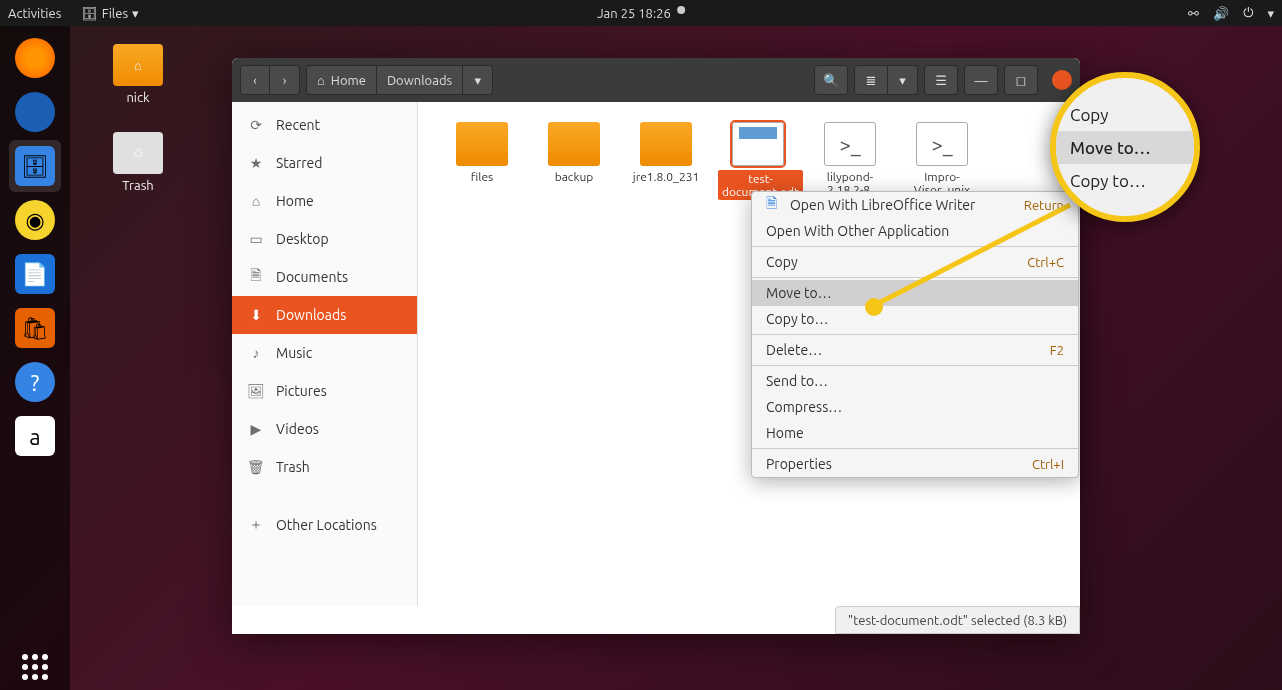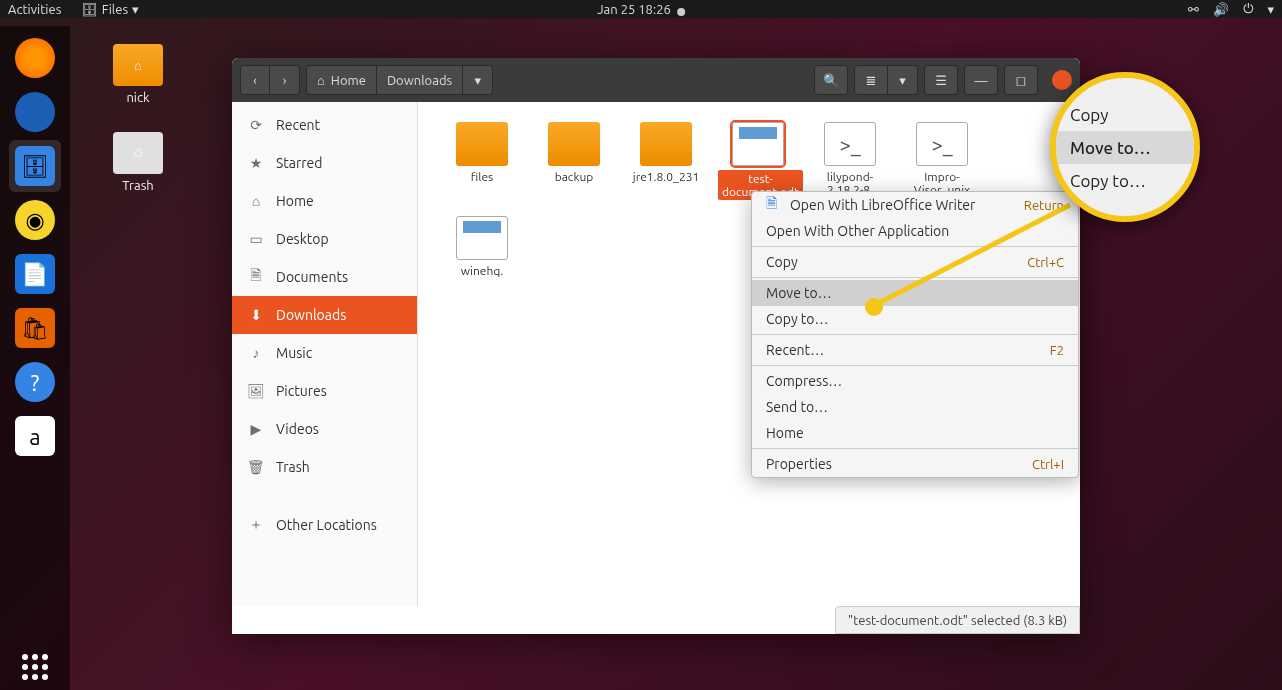--- a/index.html
+++ b/index.html
@@ -1,21 +1,21 @@
 <!DOCTYPE html>
 <html><head>
 <meta charset="utf-8">
 <style>
 * { margin: 0; padding: 0; box-sizing: border-box; font-family: Ubuntu, "Segoe UI", sans-serif; }
 body { width: 1282px; height: 690px; background: linear-gradient(135deg, #2c1a1a 0%, #4a1028 50%, #2c0d1a 100%); overflow: hidden; position: relative; }
 
 
-.topbar { height: 18px; background: #1a1a1a; color: #ddd; display: flex; align-items: center; font-size: 13px; padding: 0 8px; }
+.topbar { height: 26px; background: #1a1a1a; color: #ddd; display: flex; align-items: center; font-size: 13px; padding: 0 8px; }
 .topbar .tb-left { display: flex; gap: 20px; align-items: center; }
-.topbar .tb-center { position: absolute; left: 50%; transform: translateX(-50%); display: flex; align-items: flex-end; gap: 6px; }
+.topbar .tb-center { position: absolute; left: 50%; transform: translateX(-50%); display: flex; align-items: flex-start; gap: 6px; }
 .topbar .tb-right { margin-left: auto; display: flex; gap: 14px; align-items: center; }
 .tb-files { display: flex; align-items: center; gap: 4px; }
 .rec-dot { width: 8px; height: 8px; background: #ccc; border-radius: 50%; }
 
 
 .dock { position: absolute; left: 0; top: 26px; width: 70px; height: calc(100% - 26px); background: rgba(0,0,0,0.55); display: flex; flex-direction: column; align-items: center; padding-top: 6px; gap: 2px; }
 .dock-item { width: 52px; height: 52px; display: flex; align-items: center; justify-content: center; border-radius: 6px; position: relative; }
 .dock-item.active { background: rgba(255,255,255,0.12); }
 .dock-icon { width: 40px; height: 40px; border-radius: 6px; display: flex; align-items: center; justify-content: center; font-size: 22px; }
 .firefox { background: radial-gradient(circle, #ff9500 30%, #ff5e00 100%); border-radius: 50%; }
@@ -252,24 +252,20 @@
           </div>
           <div class="file-item selected"><div class="fi-img fi-doc"></div><div class="fi-label">test-document.odt</div></div>
           <div class="file-item">
             <div class="fi-img fi-script">&gt;_</div>
             <div class="fi-label">lilypond-2.18.2-8.</div>
           </div>
           <div class="file-item">
             <div class="fi-img fi-script">&gt;_</div>
             <div class="fi-label">Impro-Visor_unix</div>
           </div>
-          <div class="file-item">
-            <div class="fi-img fi-doc"></div>
-            <div class="fi-label">winehq.</div>
-          </div>
         </div>
     </div>
   </div>
 
   <div class="statusbar">
     <span>"test-document.odt" selected  (8.3 kB)</span>
   </div>
 </div>
 
 <div class="context-menu" id="context-menu">
@@ -288,29 +284,29 @@
     </div>
     <div class="cm-sep"></div>
     <div class="cm-item highlighted">
       <span>Move to…</span>
     </div>
     <div class="cm-item">
       <span>Copy to…</span>
     </div>
     <div class="cm-sep"></div>
     <div class="cm-item">
-      <span>Recent…</span>
+      <span>Delete…</span>
       <span class="cm-shortcut">F2</span>
     </div>
     <div class="cm-sep"></div>
     <div class="cm-item">
+      <span>Send to…</span>
+    </div>
+    <div class="cm-item">
       <span>Compress…</span>
-    </div>
-    <div class="cm-item">
-      <span>Send to…</span>
     </div>
     <div class="cm-item">
       <span>Home</span>
     </div>
     <div class="cm-sep"></div>
     <div class="cm-item">
       <span>Properties</span>
       <span class="cm-shortcut">Ctrl+I</span>
     </div>
   </div>

